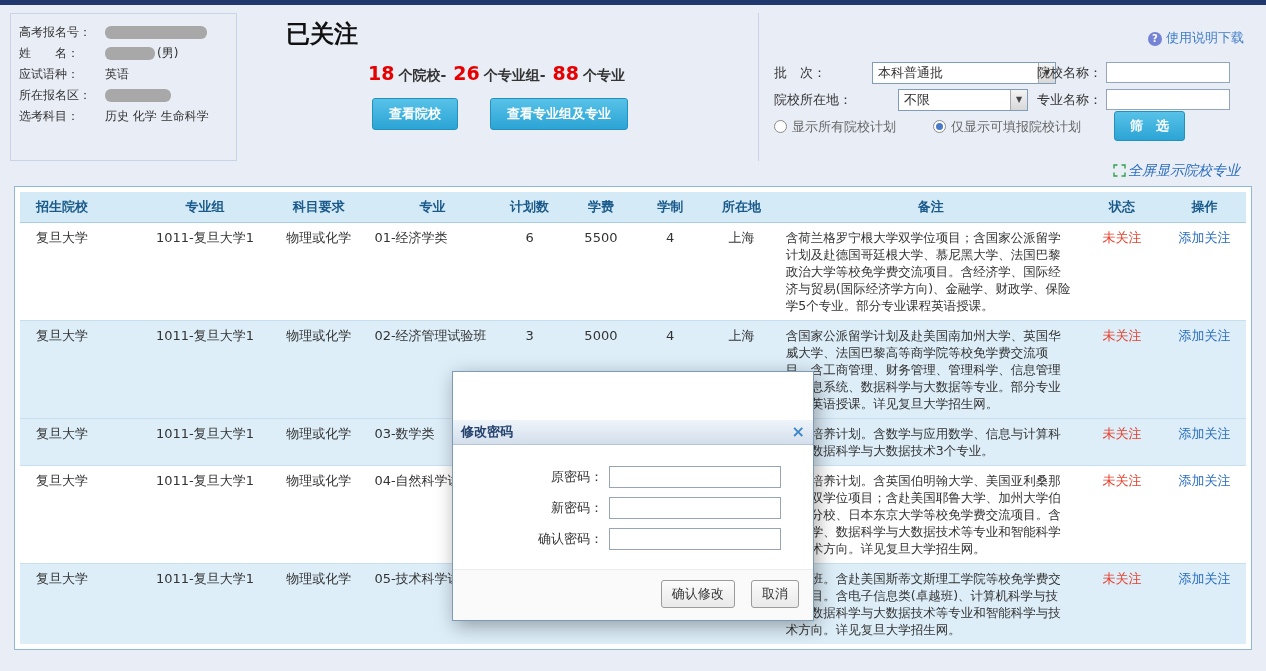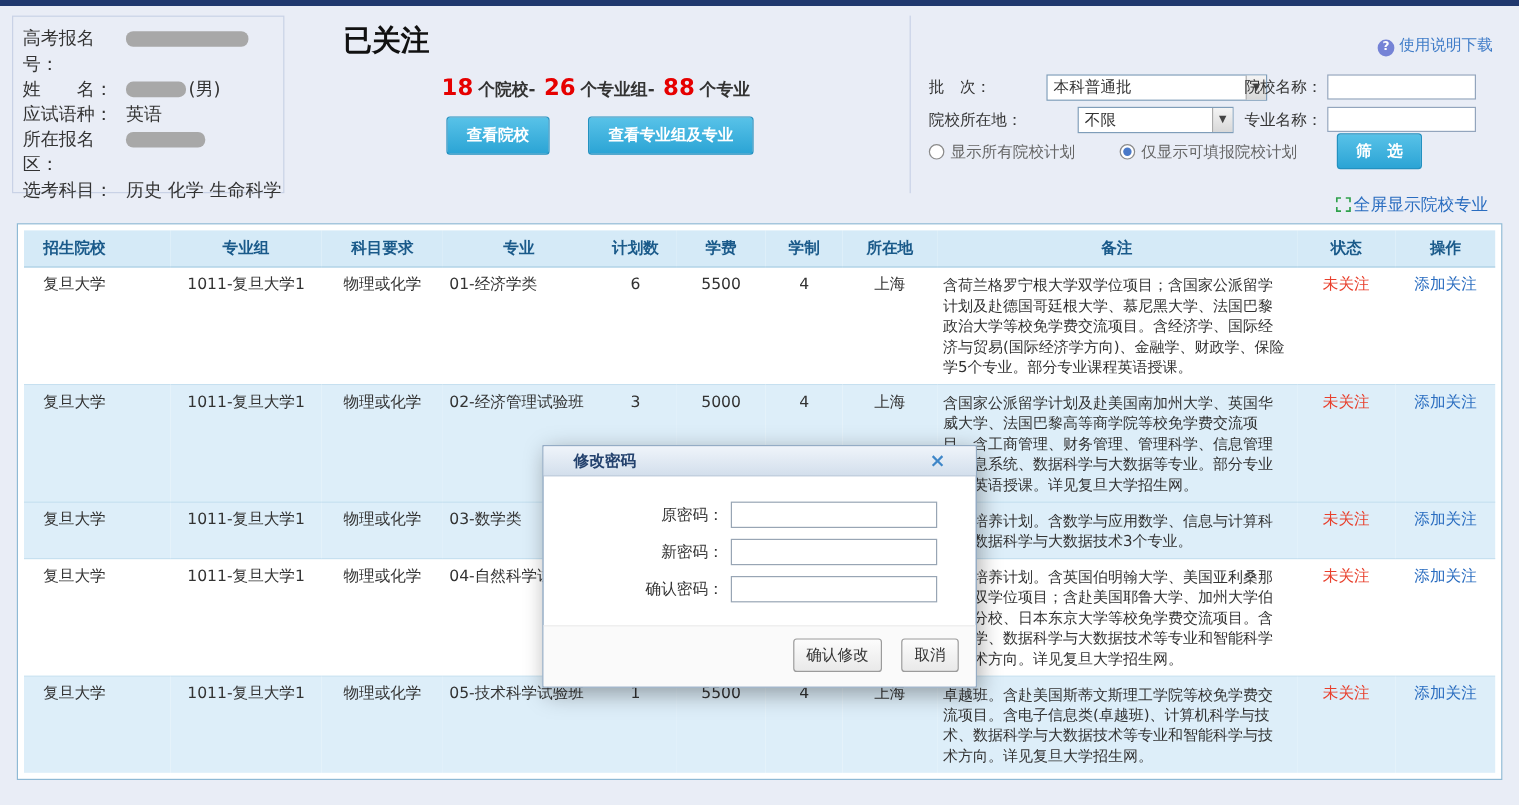--- a/index.html
+++ b/index.html
@@ -10,21 +10,21 @@
     font-family:"DejaVu Sans","Liberation Sans",sans-serif;
     font-size:13px; color:#333;
   }
   .topbar { height:5px; background:#20386e; }
 
   
   .student-panel {
     position:absolute; left:10px; top:13px; width:227px; height:148px;
     border:1px solid #c9d2e6; padding:8px 0 0 8px;
   }
-  .sinfo-row { display:flex; line-height:21px; font-size:15px; color:#333; }
+  .sinfo-row { display:flex; line-height:21px; font-size:12px; color:#333;align-items:flex-end; }
   .sinfo-label { width:86px; flex:none; }
   .sinfo-value { flex:1; width:96px; word-break:break-all; }
   .blob { display:inline-block; height:13px; background:#a8a8a8; border-radius:6px; margin-top:4px; vertical-align:top; }
   .blob-1 { width:102px; } .blob-2 { width:50px; margin-right:2px; } .blob-3 { width:66px; }
 
   
   .center-panel { position:absolute; left:250px; top:18px; width:500px; }
   .followed-title { font-size:24px; font-weight:bold; color:#111; padding-left:36px; }
   .stats { margin-top:12px; text-align:center; }
   .stat-num { color:#e60000; font-size:19px; font-weight:bold; }
@@ -58,21 +58,21 @@
   .f-label2 { position:absolute; left:252px; width:76px; text-align:right; }
   .f-input { position:absolute; left:332px; width:124px; height:21px; border:1px solid #93a5bd; background:#fff; font-size:13px; padding:0 4px; }
   .radio { width:13px; height:13px; border:1px solid #8a8a8a; border-radius:50%; background:#fff; display:inline-block; margin-right:5px; flex:none; cursor:pointer; }
   .radio.checked::after { content:''; display:block; width:7px; height:7px; background:#4a79c8; border-radius:50%; margin:2px; }
   .radio-label { color:#666; margin-right:37px; }
   .filter-btn {
     position:absolute; left:340px; top:-2px; padding:5px 15px;
     background:linear-gradient(#58c2e8,#2ba4d5); border:1px solid #2391c0; border-radius:3px;
     color:#fff; font-weight:bold; font-size:13px; cursor:pointer;
   }
-  .fullscreen-link { position:absolute; top:162px; right:26px; color:#2a6dc0; font-size:14px; cursor:pointer; }
+  .fullscreen-link { position:absolute; top:162px; right:26px; color:#2a6dc0; font-size:14px; cursor:pointer;font-style:italic; }
   .fullscreen-link svg { vertical-align:-2px; margin-right:2px; }
 
   
   .table-wrap {
     position:absolute; left:14px; top:186px; width:1238px;
     background:#fff; border:1px solid #8fb9d5; padding:5px;
   }
   table { width:100%; border-collapse:collapse; table-layout:fixed; }
   thead th {
     background:#d5eaf7; color:#1a5a8a; font-weight:bold; font-size:13px;
@@ -88,22 +88,22 @@
   td.c-status { color:#e8402d; text-align:center; }
   td.c-action { color:#2a6dc0; text-align:center; cursor:pointer; }
 
   
   .modal {
     position:absolute; left:452px; top:371px; width:362px;
     background:#fff; border:1px solid #7d9ab8;
     box-shadow:3px 5px 18px rgba(0,0,0,.35); z-index:20;
   }
   .modal-header {
-    height:25px; display:flex; align-items:center; padding:0 25px;
-    background:linear-gradient(#eff4fa,#d3dfec); border-bottom:1px solid #b6c6d8;
+    height:25px; display:flex; align-items:center; padding:0 8px;
+    background:linear-gradient(#eff4fa,#d3dfec); border-bottom:1px solid #b6c6d8;margin-top:48px;
   }
   .modal-title { font-weight:bold; font-size:13px; color:#24426e; }
   .modal-close { margin-left:auto; color:#3e86c8; font-size:16px; font-weight:bold; cursor:pointer; line-height:1; }
   .modal-body { padding:12px 16px 2px; }
   .m-row { display:flex; align-items:center; margin:9px 0; }
   .m-label { width:140px; text-align:right; padding-right:6px; font-size:13px; color:#333; flex:none; }
   .m-input { width:172px; height:22px; border:1px solid #98a5b4; font-size:13px; padding:0 4px; }
   .modal-footer { text-align:right; padding:10px 14px 12px; background:#fafafa; border-top:1px solid #ececec; margin-top:8px; }
   .m-btn {
     display:inline-block; margin-left:12px; padding:4px 10px;

